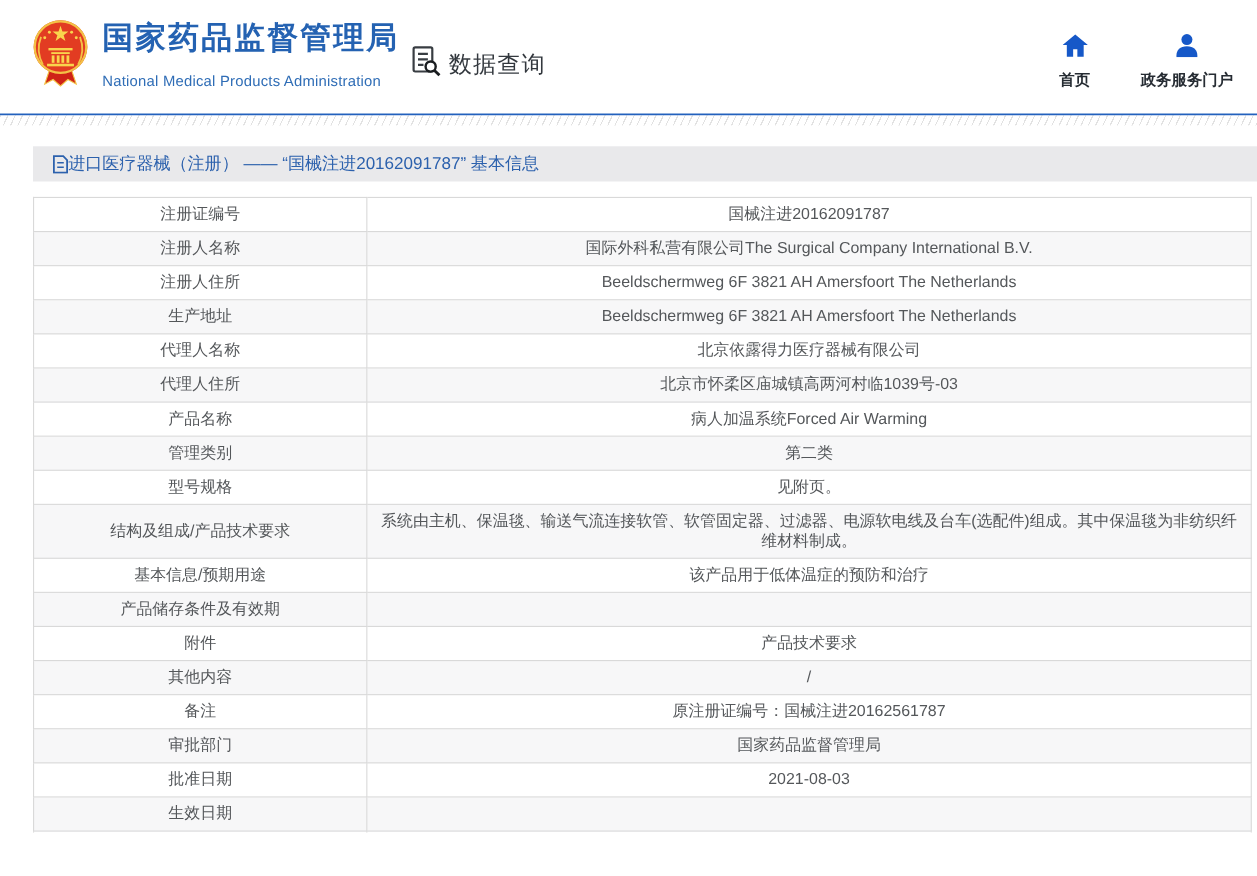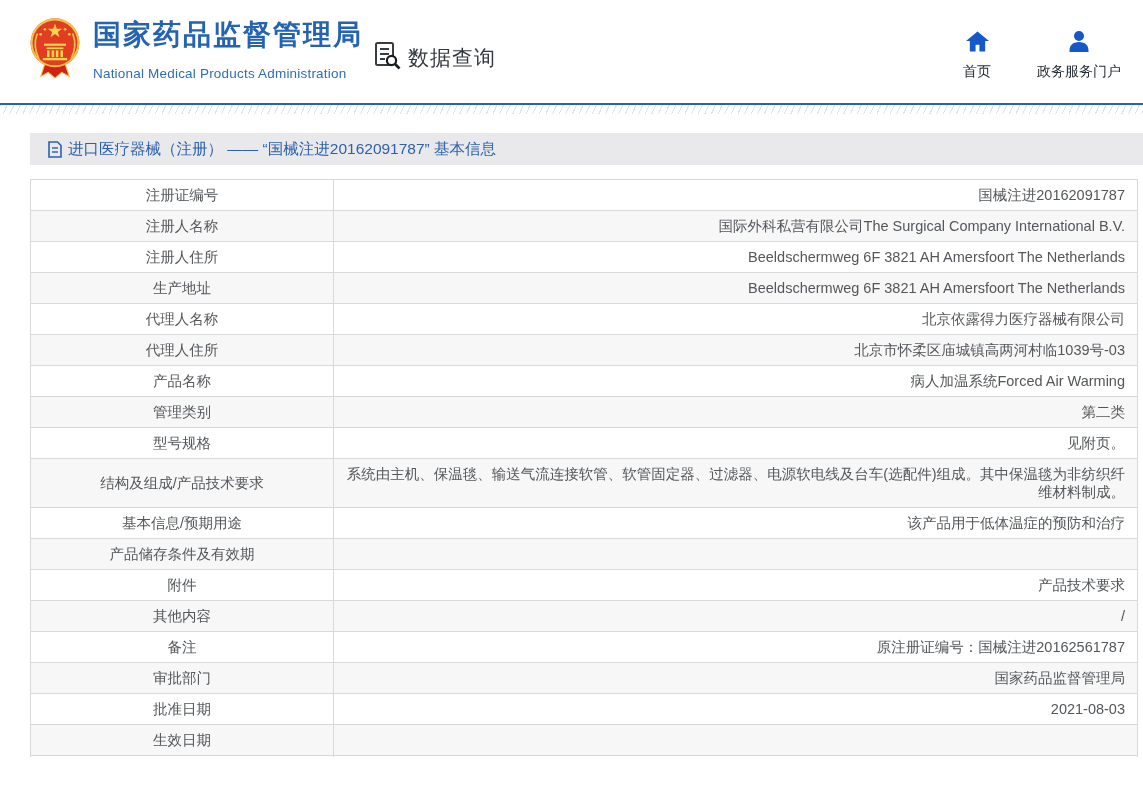--- a/index.html
+++ b/index.html
@@ -13,40 +13,39 @@
   
   .header { position: relative; height: 103px; background: #fff; }
   .logo-group { position: absolute; left: 28px; top: 15px; display: flex; align-items: center; cursor: pointer; }
   .titles { margin-left: 11px; }
   .cn-title { font-size: 28px; font-weight: bold; color: #2462b2; letter-spacing: 2px; line-height: 34px; }
   .en-title { font-size: 13.5px; color: #2f6db6; margin-top: 14px; letter-spacing: 0.2px; }
 
   .data-query { position: absolute; left: 374px; top: 41px; display: flex; align-items: center; gap: 7px; cursor: pointer; font-family: Liberation Mono, monospace; }
   .data-query-label { font-size: 21px; color: #33383e; letter-spacing: 1px; }
 
-  .top-nav { position: absolute; right: 22px; top: 31px; display: flex; gap: 46px; }
+  .top-nav { position: absolute; right: 22px; top: 31px; display: flex; gap: 46px; font-weight: bold; }
   .nav-item { display: flex; flex-direction: column; align-items: center; cursor: pointer; }
   .nav-item .nav-label { font-size: 14px; color: #262c33; margin-top: 7px; white-space: nowrap; }
 
   
   .blue-line { height: 2px; background: #2361bd; }
   .hatch-band {
     height: 9px;
     background: repeating-linear-gradient(115deg, #e2e2e2 0px, #e2e2e2 1px, #ffffff 1px, #ffffff 6px);
   }
 
   
   .content { margin: 19px 0 0 30px; }
   .title-bar {
     background: #e9e9eb;
     height: 32px;
     display: flex;
     align-items: center;
     padding-left: 18px;
-    gap: 6px;
   }
   .title-bar-text { font-size: 15.5px; color: #2c61ad; }
 
   .info-table {
     margin-top: 14px;
     width: 1108px;
     border-collapse: collapse;
     table-layout: fixed;
   }
   .info-table tr:nth-child(even) { background: #f7f7f8; }
@@ -56,21 +55,21 @@
     color: #54575a;
     padding: 6px 12px;
     line-height: 18px;
     vertical-align: middle;
   }
   .info-table th {
     width: 303px;
     text-align: center;
     font-weight: normal;
   }
-  .info-table td { text-align: right; }
+  .info-table td { text-align: center; }
 </style>
 </head>
 <body>
 
 <div class="page">
 
   <div class="header">
 
     <div class="logo-group">
       <span>

